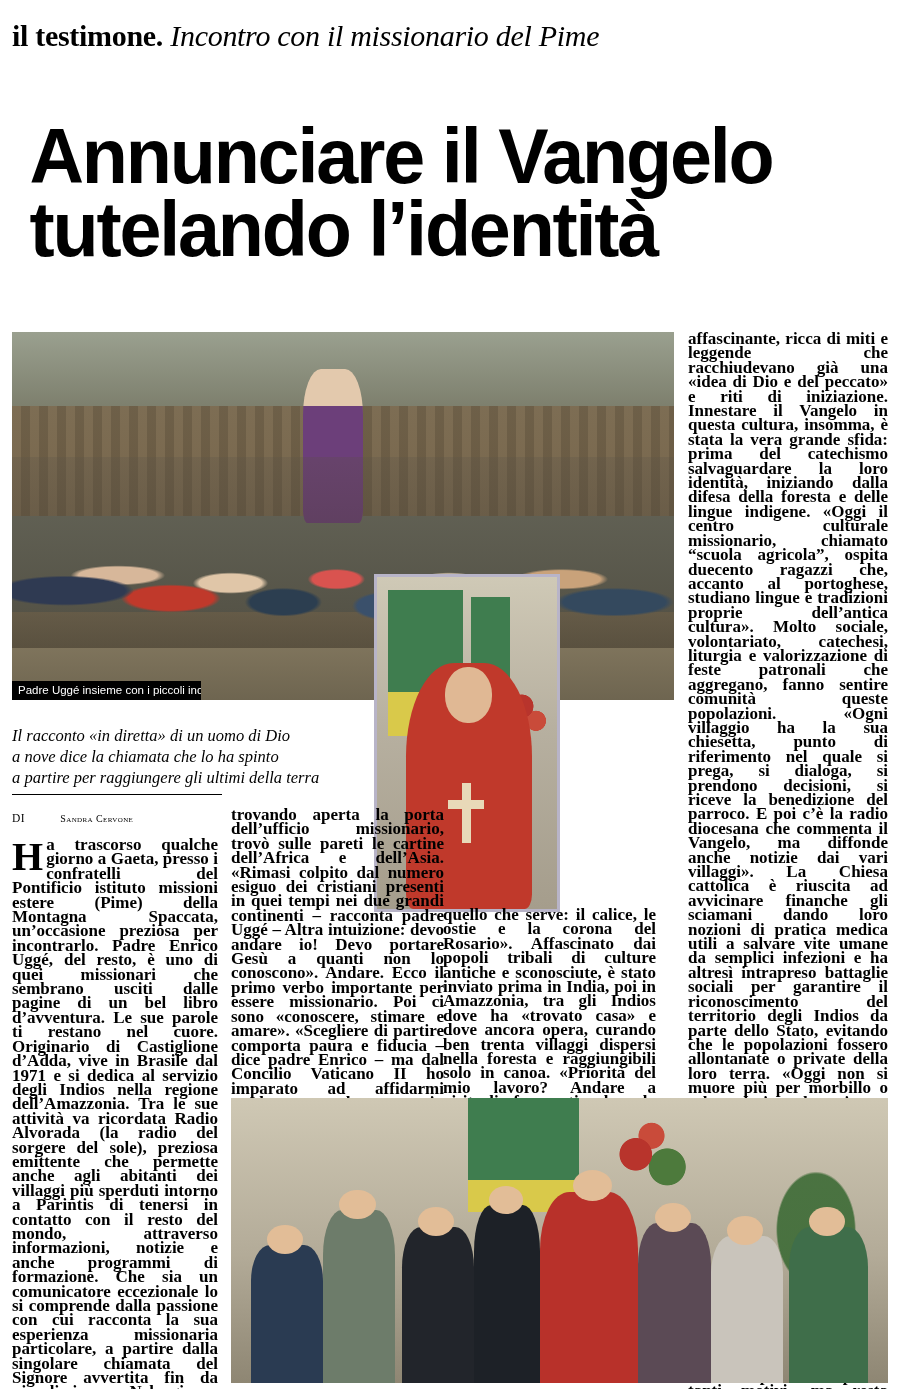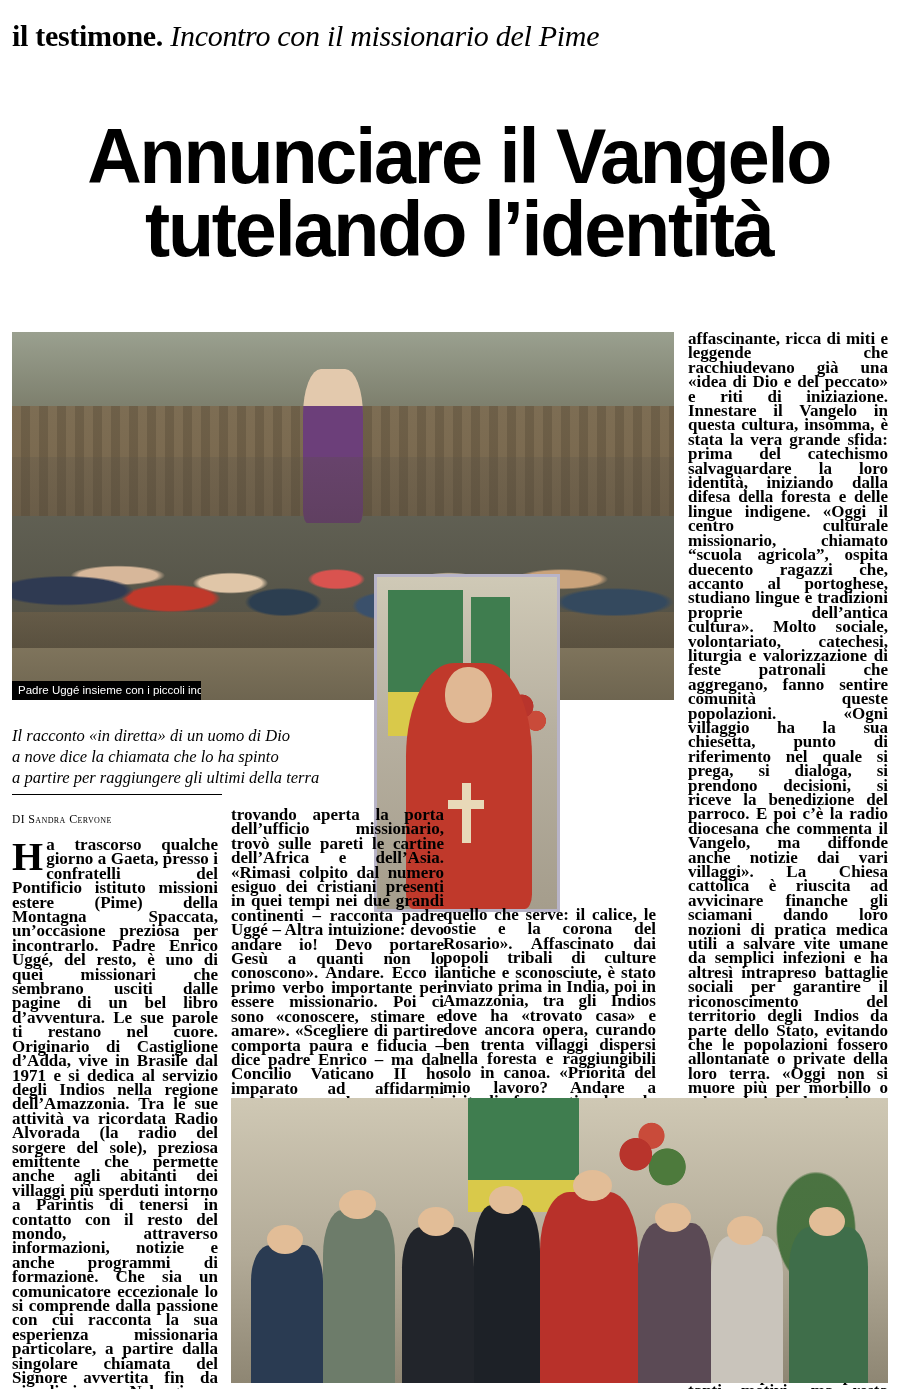--- a/index.html
+++ b/index.html
@@ -42,21 +42,21 @@
   .kicker-it {
     font-style: italic;
     font-weight: normal;
   }
 
   
   .headline {
     position: absolute;
     left: 12px; top: 120px;
     width: 876px;
-    text-align: center;
+    text-align: left;
   }
   .headline-line {
     font-family: "Liberation Sans", sans-serif;
     font-weight: bold;
     font-size: 77px;
     line-height: 73px;
     letter-spacing: -2.2px;
     white-space: nowrap;
     transform: scaleX(0.98);
     transform-origin: right center;
@@ -188,21 +188,21 @@
 
   
   .byline {
     position: absolute;
     left: 12px; top: 812px;
     width: 206px;
     font-family: "Liberation Serif", serif;
     font-size: 11.5px;
     letter-spacing: .4px;
   }
-  .byline .sc { font-variant: small-caps; font-size: 12px; }
+  .byline .sc { font-variant: small-caps; font-size: 10px; margin-left: 32px; }
 
   
   .col {
     position: absolute;
     font-family: "Liberation Serif", serif;
     font-size: 17px;
     line-height: 14.4px;
     text-align: justify;
     hyphens: auto;
     font-weight: bold;

